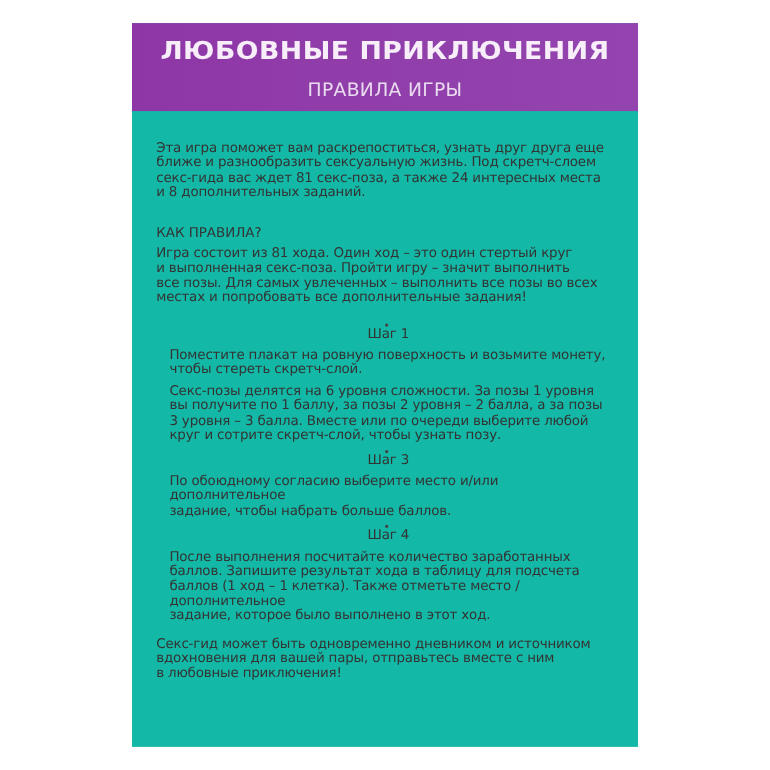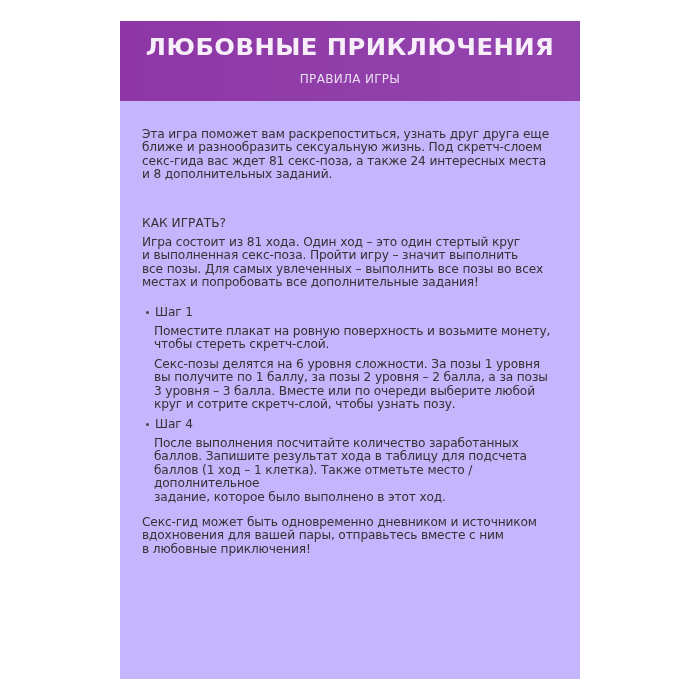--- a/index.html
+++ b/index.html
@@ -13,21 +13,21 @@
       position: relative;
       overflow: hidden;
       font-family: "DejaVu Sans", "Liberation Sans", sans-serif;
     }
     .card {
       position: absolute;
       left: 120px;
       top: 21px;
       width: 460px;
       height: 658px;
-      background: #c4b5fd;
+      background: #14b8a6;
     }
     .header {
       position: absolute;
       left: 0;
       top: 0;
       width: 460px;
       height: 80px;
       background: linear-gradient(90deg, #8e36a6 0%, #9140ab 60%, #9444ae 100%);
       color: #ffffff;
       text-align: center;
@@ -44,53 +44,54 @@
       transform: scaleX(1.08);
       line-height: 26px;
       color: #f7eefa;
     }
     .header-subtitle {
       position: absolute;
       left: 0;
       right: 0;
       top: 51px;
       font-family: "DejaVu Sans", sans-serif;
-      font-size: 12px;
+      font-size: 17px;
       letter-spacing: 0.3px;
       color: #eadcf0;
       font-weight: normal;
     }
     .content {
       position: absolute;
       left: 22px;
       top: 107px;
       width: 420px;
       color: #333333;
       font-family: "DejaVu Sans", sans-serif;
       font-size: 12.2px;
       line-height: 13.4px;
       letter-spacing: -0.15px;
     }
     .p {
       margin: 0;
       white-space: pre-line;
     }
-    .intro { margin-bottom: 35px; }
+    .intro { margin-bottom: 23px; }
     .section-heading {
       margin: 0 0 6px 0;
       font-size: 12.2px;
       letter-spacing: 0px;
     }
     .how-body { margin-bottom: 16px; }
     .lead { margin-bottom: 6px; }
     .step-label {
       margin: 0 0 6px 0;
       padding-left: 2px;
       display: flex;
       align-items: center;
+      flex-direction: column;
     }
     .bullet {
       display: inline-block;
       width: 3px;
       height: 3px;
       background: #444;
       border-radius: 50%;
       margin-right: 6px;
       margin-left: 2px;
     }
@@ -108,21 +109,21 @@
     <div class="header-title">ЛЮБОВНЫЕ ПРИКЛЮЧЕНИЯ</div>
     <div class="header-subtitle">ПРАВИЛА ИГРЫ</div>
   </div>
 
   <div class="content">
     <p class="p intro">Эта игра поможет вам раскрепоститься, узнать друг друга еще
 ближе и разнообразить сексуальную жизнь. Под скретч-слоем
 секс-гида вас ждет 81 секс-поза, а также 24 интересных места
 и 8 дополнительных заданий.</p>
 
-    <p class="p section-heading">КАК ИГРАТЬ?</p>
+    <p class="p section-heading">КАК ПРАВИЛА?</p>
     <p class="p how-body">Игра состоит из 81 хода. Один ход – это один стертый круг
 и выполненная секс-поза. Пройти игру – значит выполнить
 все позы. Для самых увлеченных – выполнить все позы во всех
 местах и попробовать все дополнительные задания!</p>
 
     <div class="step">
       <p class="p step-label">
         <span class="bullet"></span>
         <span>Шаг 1</span>
       </p>
@@ -130,20 +131,28 @@
 чтобы стереть скретч-слой.</p>
     </div>
 
     <div class="step">
       <p class="p step-body">Секс-позы делятся на 6 уровня сложности. За позы 1 уровня
 вы получите по 1 баллу, за позы 2 уровня – 2 балла, а за позы
 3 уровня – 3 балла. Вместе или по очереди выберите любой
 круг и сотрите скретч-слой, чтобы узнать позу.</p>
     </div>
 
+    <div class="step">
+      <p class="p step-label">
+        <span class="bullet"></span>
+        <span>Шаг 3</span>
+      </p>
+      <p class="p step-body">По обоюдному согласию выберите место и/или дополнительное
+задание, чтобы набрать больше баллов.</p>
+    </div>
 
     <div class="step">
       <p class="p step-label">
         <span class="bullet"></span>
         <span>Шаг 4</span>
       </p>
       <p class="p step-body">После выполнения посчитайте количество заработанных
 баллов. Запишите результат хода в таблицу для подсчета
 баллов (1 ход – 1 клетка). Также отметьте место / дополнительное
 задание, которое было выполнено в этот ход.</p>

